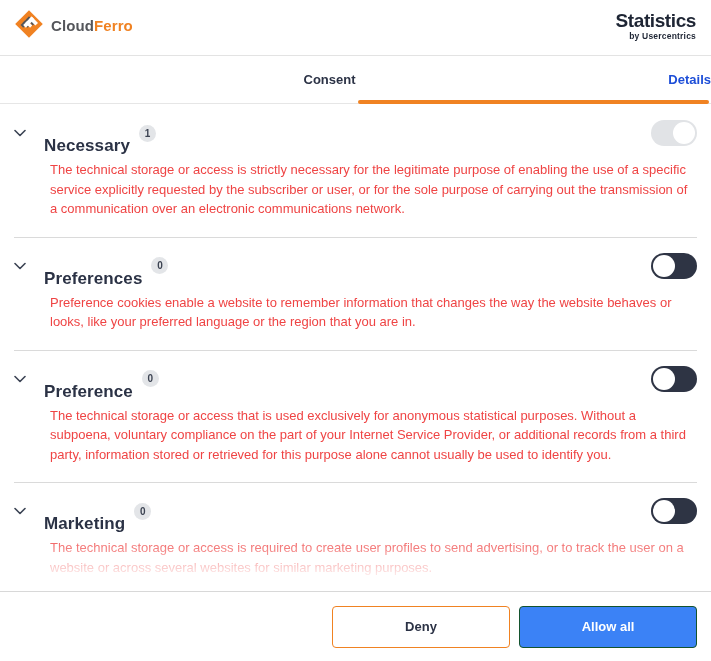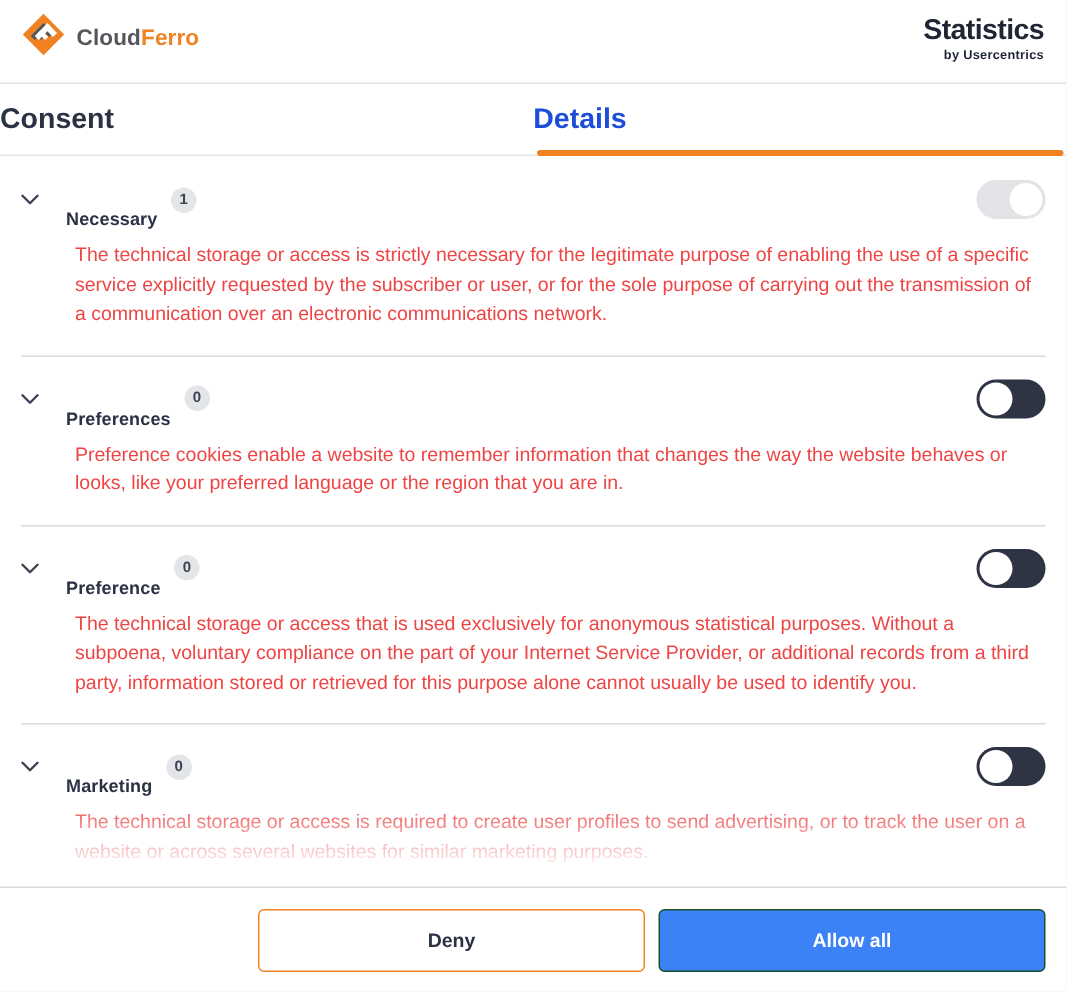--- a/index.html
+++ b/index.html
@@ -18,36 +18,36 @@
   .brand { display:flex; align-items:center; gap:7px; }
   .brand-name { font-size:15px; font-weight:700; letter-spacing:.1px; }
   .brand-name .p1 { color:#54565B; }
   .brand-name .p2 { color:#F08222; }
   .vendor { text-align:right; color:#1E2534; line-height:1; }
   .vendor-name { font-size:19px; font-weight:800; letter-spacing:-.4px; }
   .vendor-byline { font-size:8.5px; font-weight:600; margin-top:2px; letter-spacing:.2px; }
   
   .tabbar { display:flex; height:48px; border-bottom:1px solid #e6e6e6; }
   .tab {
-    flex:1; position:relative; display:flex; align-items:center; justify-content:flex-start;
-    font-size:19px; font-weight:700; color:#2B3245; cursor:pointer;
+    flex:1; position:relative; display:flex; align-items:center; justify-content:flex-end;
+    font-size:13px; font-weight:700; color:#2B3245; cursor:pointer;
   }
   .tab.active { color:#1d4ed8; }
   .tab.active .underline {
     position:absolute; left:2px; right:2px; bottom:-1px; height:4px;
     background:#F08222; border-radius:3px;
   }
   
   .content { position:absolute; top:105px; bottom:70px; left:0; right:0; overflow:hidden; }
   .section { padding:14px 0 18px; }
   .section + .section { border-top:1px solid #dadada; }
   .section { margin:0 14px; }
   .sec-head { display:flex; align-items:center; height:28px; }
   .chev { width:12px; display:flex; align-items:center; justify-content:center; cursor:pointer; }
-  .sec-title { margin-left:18px; font-size:12px; font-weight:700; color:#2B3245; letter-spacing:.1px;margin-top:26px; }
+  .sec-title { margin-left:18px; font-size:17px; font-weight:700; color:#2B3245; letter-spacing:.1px;margin-top:26px; }
   .badge {
     margin-left:9px; min-width:17px; height:17px; padding:0 4px;
     background:#E3E5E8; border-radius:9px; display:flex; align-items:center; justify-content:center;
     font-size:10px; font-weight:700; color:#3C4352;
   }
   .spacer { flex:1; }
   .toggle { width:46px; height:26px; border-radius:13px; position:relative; cursor:pointer; }
   .toggle .knob { position:absolute; top:2px; width:22px; height:22px; border-radius:50%; background:#fff; }
   .toggle.on-disabled { background:#E1E3E6; cursor:default; }
   .toggle.on-disabled .knob { right:2px; }
@@ -60,21 +60,21 @@
     position:absolute; left:0; right:0; bottom:0; height:58px; pointer-events:none;
     background:linear-gradient(to bottom, rgba(255,255,255,0) 0%, rgba(255,255,255,.85) 70%, #fff 100%);
   }
   
   .footer {
     position:absolute; left:0; right:0; bottom:0; height:70px;
     border-top:1px solid #d8d8d8; background:#fff;
     display:flex; align-items:center; justify-content:flex-end; gap:9px; padding:0 14px;
   }
   .btn {
-    width:258px; height:42px; border-radius:4px; font-size:13px; font-weight:700;
+    width:178px; height:42px; border-radius:4px; font-size:13px; font-weight:700;
     display:flex; align-items:center; justify-content:center; cursor:pointer;
     font-family:inherit;
   }
   .btn-deny { background:#fff; border:1px solid #F08222; color:#2B3245; }
   .btn-allow { background:#3b82f6; border:1px solid #14532d; color:#fff; }
 </style>
 </head>
 <body>
 
 <div class="page">

